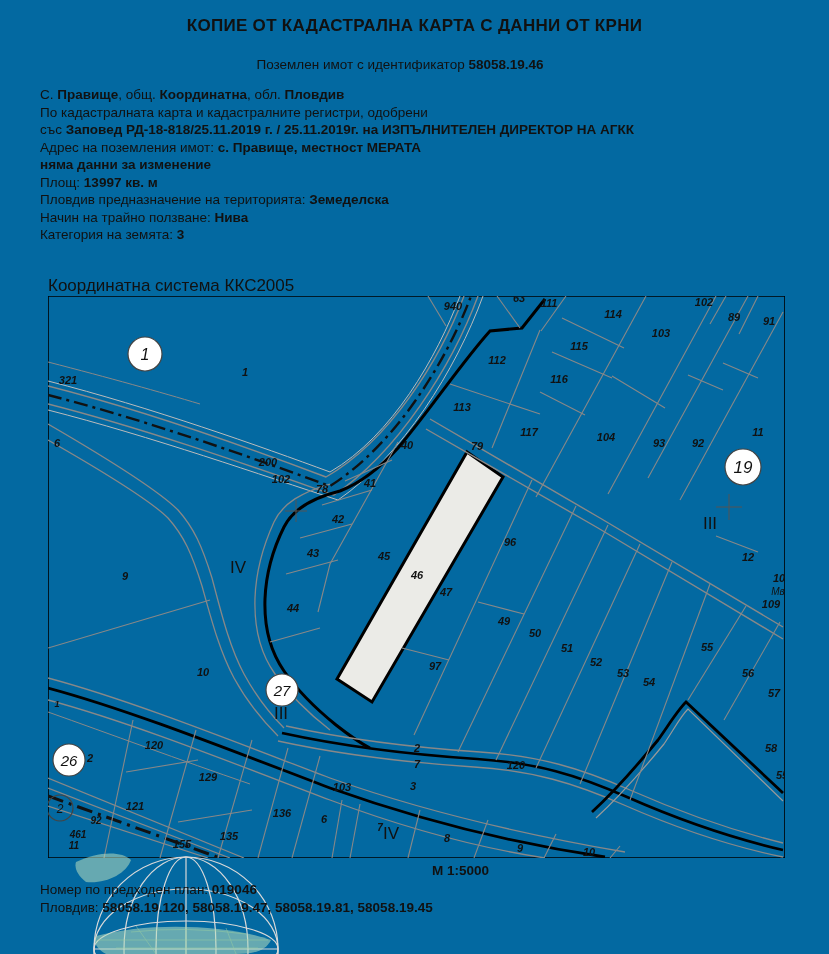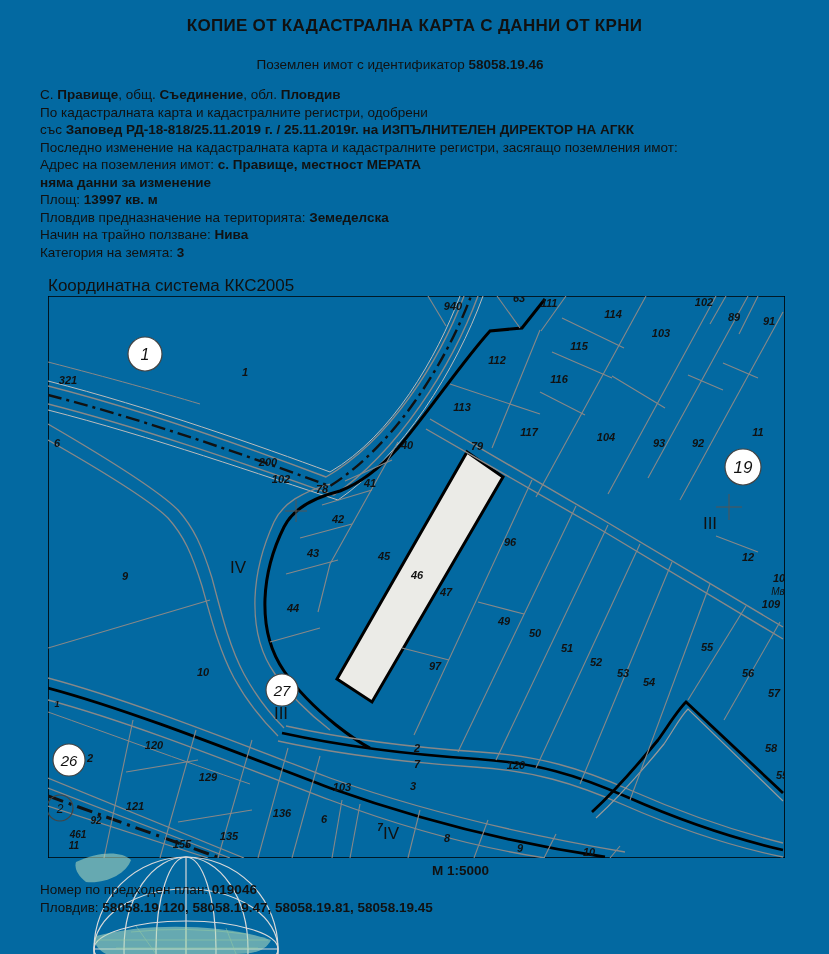--- a/index.html
+++ b/index.html
@@ -27,24 +27,23 @@
 <div class="page">
 
   <div class="title">КОПИЕ ОТ КАДАСТРАЛНА КАРТА С ДАННИ ОТ КРНИ</div>
 
   <div class="subtitle">
     <span>Поземлен имот с  идентификатор</span>
     <b>58058.19.46</b>
   </div>
 
   <div class="info" id="info-block">
-      <div class="line"><span>С. </span><span class="seg-b">Правище</span><span>, общ. </span><span class="seg-b">Съединение</span><span>, обл. </span><span class="seg-b">Пловдив</span></div>
+      <div class="line"><span>С. </span><span class="seg-b">Правище</span><span>, общ. </span><span class="seg-b">Координатна</span><span>, обл. </span><span class="seg-b">Пловдив</span></div>
       <div class="line"><span>По кадастралната карта и кадастралните регистри, одобрени</span></div>
       <div class="line"><span>със </span><span class="seg-b">Заповед РД-18-818/25.11.2019 г. / 25.11.2019г. на ИЗПЪЛНИТЕЛЕН ДИРЕКТОР НА АГКК</span></div>
-      <div class="line"><span>Последно изменение на кадастралната карта и кадастралните регистри, засягащо поземления имот:</span></div>
       <div class="line"><span>Адрес на поземления имот: </span><span class="seg-b">с. Правище, местност МЕРАТА</span></div>
       <div class="line"><span class="seg-b">няма данни за изменение</span></div>
       <div class="line"><span>Площ: </span><span class="seg-b">13997 кв. м</span></div>
       <div class="line"><span>Пловдив предназначение на територията: </span><span class="seg-b">Земеделска</span></div>
       <div class="line"><span>Начин на трайно ползване: </span><span class="seg-b">Нива</span></div>
       <div class="line"><span>Категория на земята: </span><span class="seg-b">3</span></div>
     </div>
 
   <div class="coordsys">Координатна система ККС2005</div>
 

